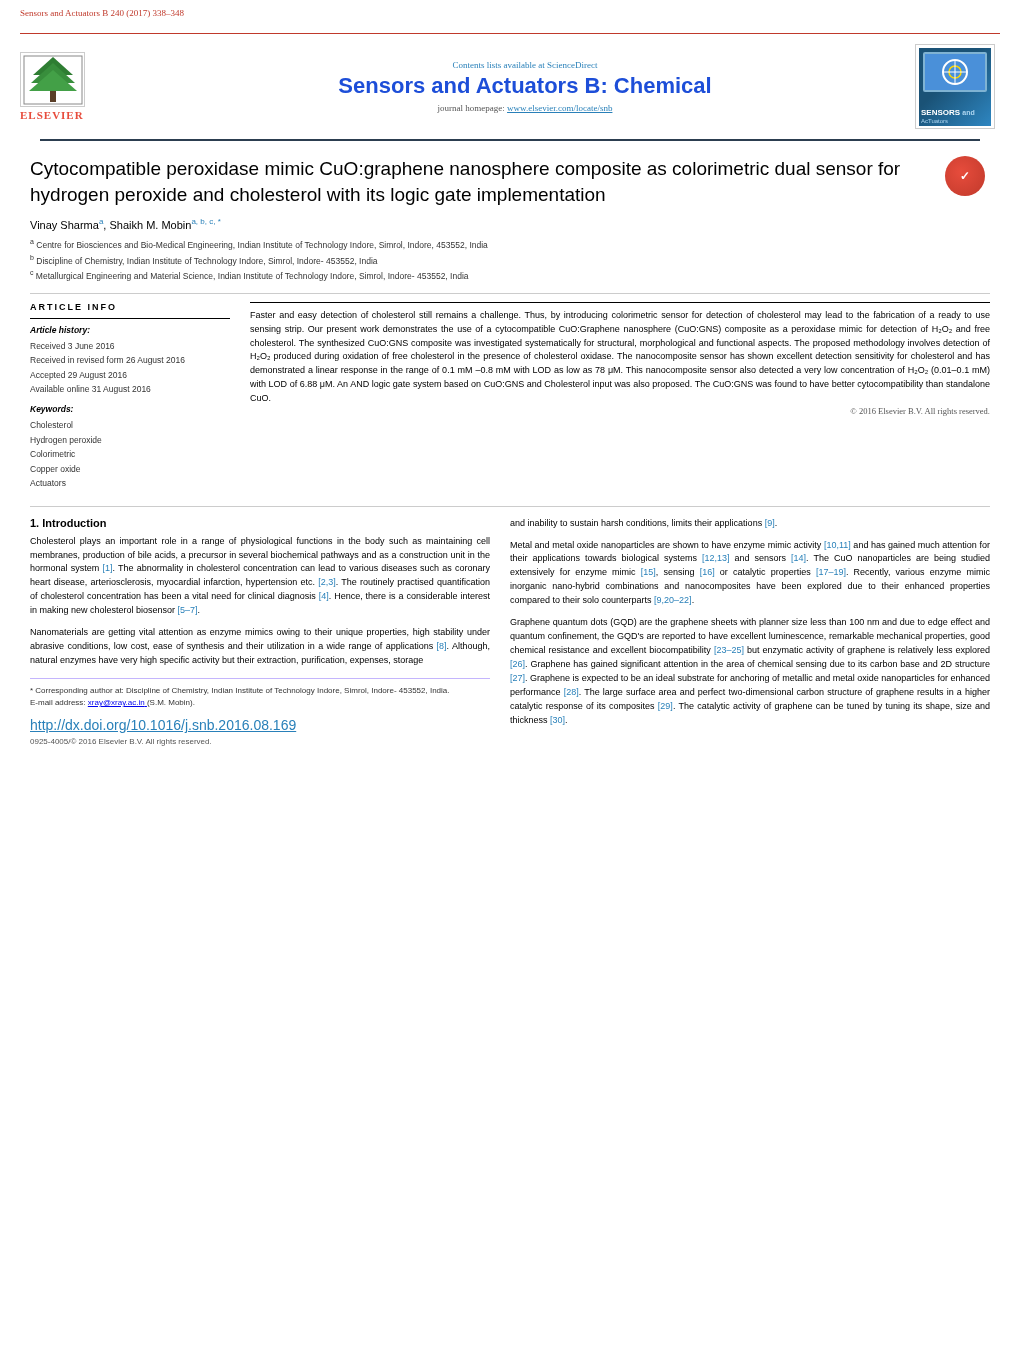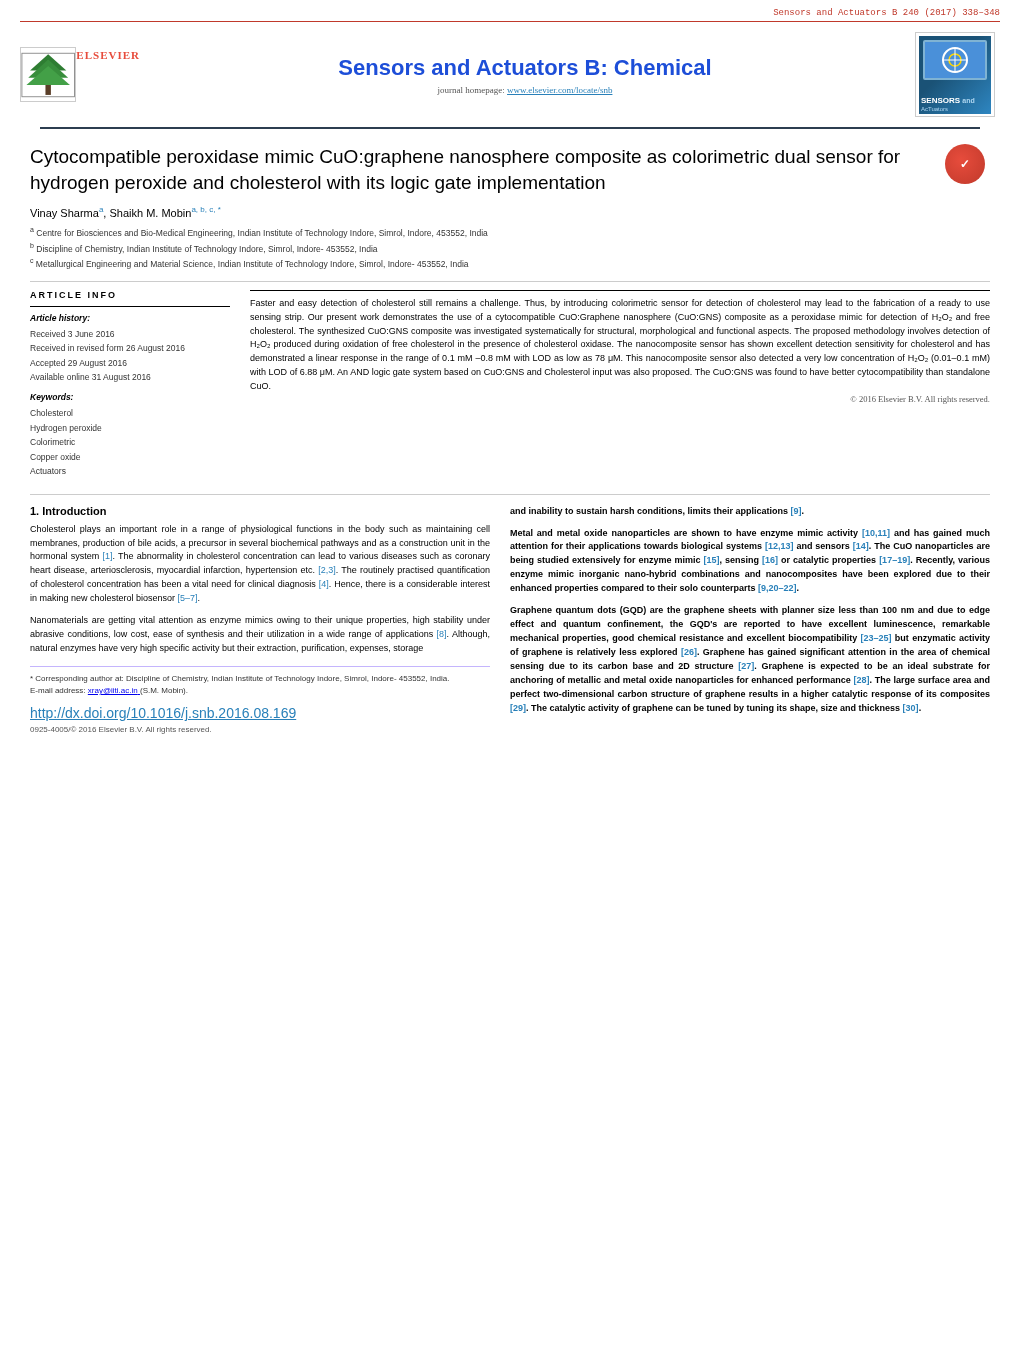--- a/index.html
+++ b/index.html
@@ -16,27 +16,26 @@
       min-height: 1351px;
       background: #fff;
       padding: 0;
     }
     
     .journal-header {
       background: #fff;
       padding: 8px 20px 0 20px;
     }
     .header-top-bar {
-      text-align: right;
+      text-align: left;
       font-size: 9px;
       color: #c0392b;
       border-bottom: 1px solid #c0392b;
-      padding-bottom: 3px;
+      padding-bottom: 15px;
       margin-bottom: 6px;
-      font-family: Liberation Mono, monospace;
     }
     .header-main {
       display: flex;
       align-items: center;
       justify-content: space-between;
       padding: 4px 0;
     }
     .elsevier-label {
       font-size: 11px;
       font-weight: bold;
@@ -272,21 +271,20 @@
       display: flex;
       gap: 20px;
       margin-top: 10px;
     }
     .col-left {
       width: 460px;
       flex-shrink: 0;
     }
     .col-right {
       flex: 1;
-      font-weight: bold;
     }
     .section-title {
       font-size: 11px;
       font-weight: bold;
       color: #000;
       margin-bottom: 6px;
       font-family: Arial, sans-serif;
     }
     .body-text {
       font-size: 9px;
@@ -318,20 +316,21 @@
     }
     .footer-info {
       font-size: 8px;
       color: #555;
       margin-top: 4px;
       font-family: Arial, sans-serif;
     }
     
     .elsevier-logo-container {
       display: flex;
+      flex-direction: column;
       align-items: flex-start;
       width: 120px;
     }
     .tree-box {
       width: 65px;
       height: 55px;
       background: #fff;
       border: 1px solid #ccc;
       display: flex;
       align-items: center;
@@ -360,20 +359,23 @@
             <polygon points="30,8 8,28 52,28" fill="#388e3c"></polygon>
             <polygon points="30,15 6,36 54,36" fill="#43a047"></polygon>
 
             <rect x="1" y="1" width="58" height="48" fill="none" stroke="#888" stroke-width="1"></rect>
           </svg>
         </div>
         <div class="elsevier-label">ELSEVIER</div>
       </div>
 
       <div class="header-center">
+        <a class="sciencedirect-link" href="#">
+          <span>Contents lists available at ScienceDirect</span>
+        </a>
         <div class="journal-title-main">Sensors and Actuators B: Chemical</div>
         <div class="journal-homepage">
           <span>journal homepage:</span>
           <a href="#">
             <span>www.elsevier.com/locate/snb</span>
           </a>
         </div>
       </div>
 
       <div class="header-logo-right">
@@ -461,21 +463,21 @@
         </div>
         <div class="body-text">
           Nanomaterials are getting vital attention as enzyme mimics owing to their unique properties, high stability under abrasive conditions, low cost, ease of <span style="color:#000;">synthesis</span> and their utilization in a wide range of applications <span class="ref">[8]</span>. Although, natural enzymes have very high specific activity but their extraction, purification, expenses, storage
         </div>
 
         <div class="footnote-section">
           <div>* Corresponding author at: Discipline of Chemistry, Indian Institute of Technology Indore, Simrol, Indore- 453552, India.</div>
           <div>
             <span>E-mail address:</span>
             <a href="#">
-              <span>xray@iiti.ac.in</span>
+              <span>xray@xray.ac.in</span>
             </a>
             <span>(S.M. Mobin).</span>
           </div>
         </div>
 
         <a class="doi-link" href="#">
           <span>http://dx.doi.org/10.1016/j.snb.2016.08.169</span>
         </a>
         <div class="footer-info">0925-4005/© 2016 Elsevier B.V. All rights reserved.</div>
       </div>

